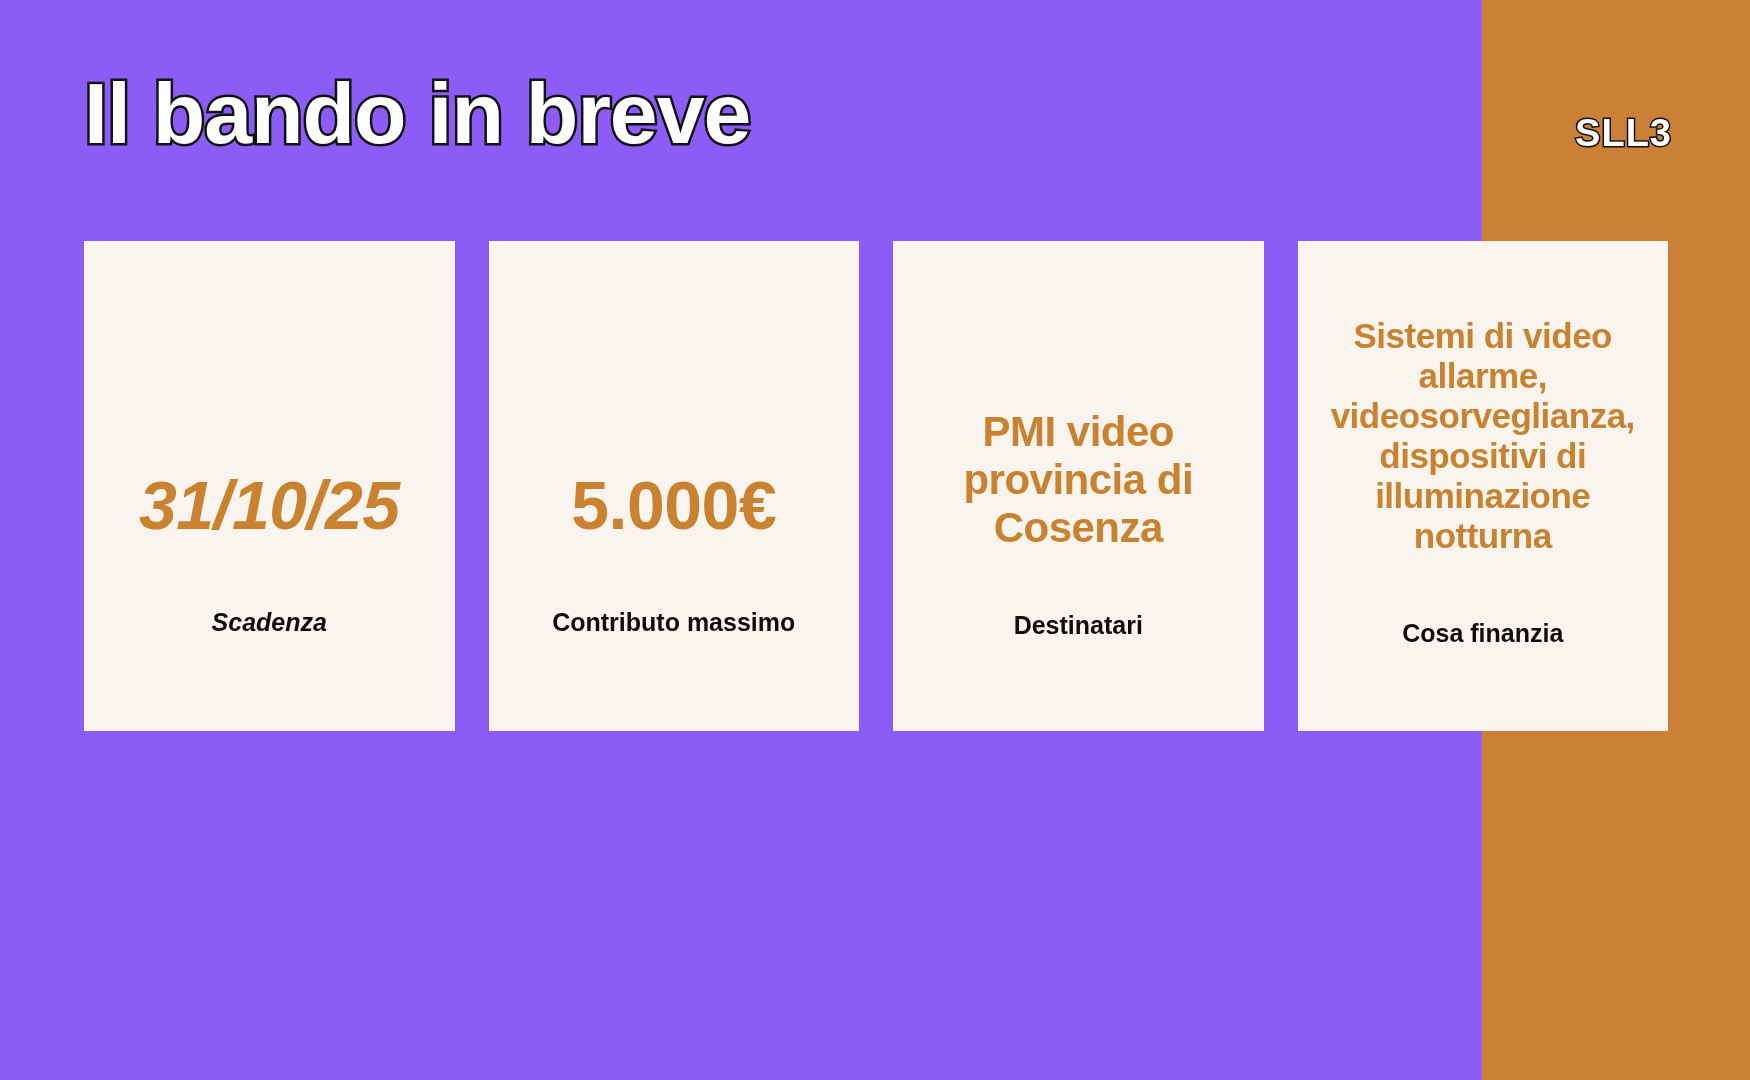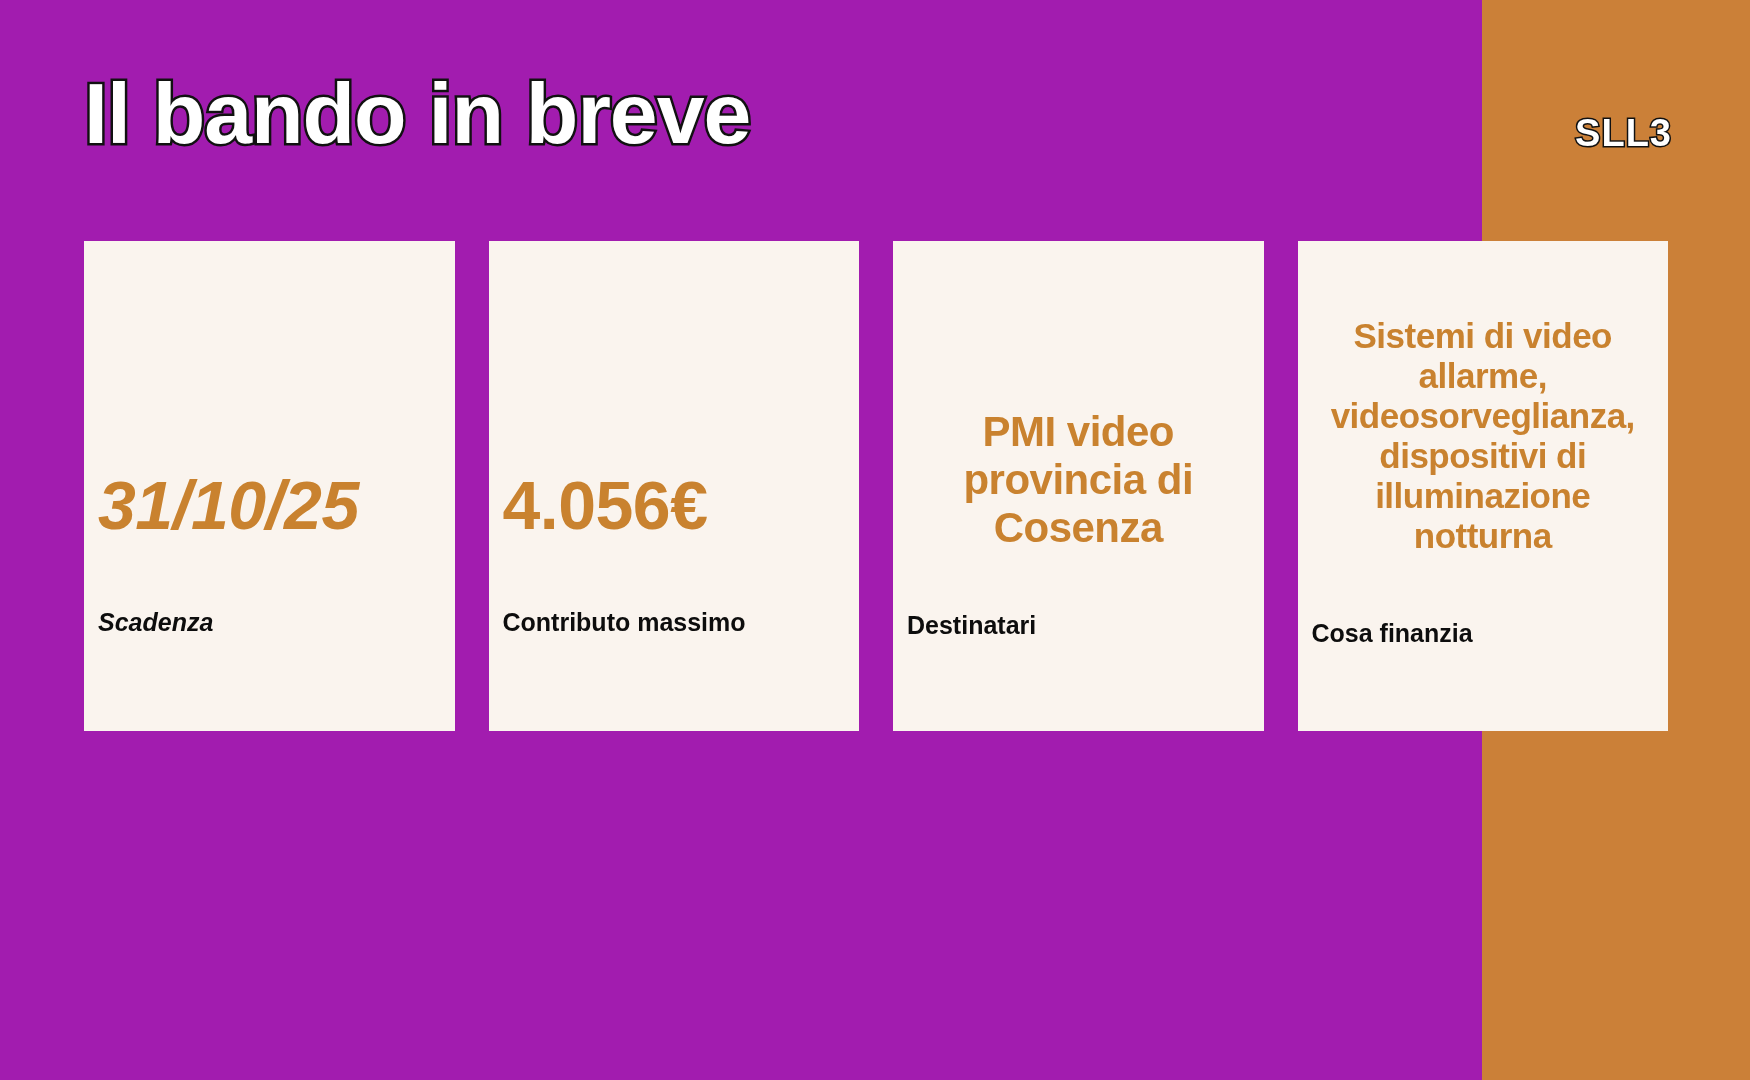--- a/index.html
+++ b/index.html
@@ -11,21 +11,21 @@
     height: 1080px;
     overflow: hidden;
     font-family: "Liberation Sans", sans-serif;
     background: #CB8038;
   }
 
   .slide {
     position: relative;
     width: 1482px;
     height: 1080px;
-    background: #a21caf;
+    background: #8b5cf6;
     box-sizing: border-box;
   }
 
   
   .header {
     position: absolute;
     left: 0;
     top: 0;
     width: 1750px;
     height: 200px;
@@ -79,21 +79,21 @@
     flex-direction: column;
     align-items: center;
     justify-content: center;
     box-sizing: border-box;
     padding: 10px 14px;
   }
 
   .card-inner {
     display: flex;
     flex-direction: column;
-    align-items: flex-start;
+    align-items: center;
     width: 100%;
     gap: 48px;
   }
 
   .card-value {
     color: #C9822F;
     font-weight: 700;
     text-align: center;
     line-height: 1.14;
     letter-spacing: -0.5px;
@@ -160,21 +160,21 @@
 
     <div class="card card--date">
       <div class="card-inner">
         <div class="card-value">31/10/25</div>
         <div class="card-label">Scadenza</div>
       </div>
     </div>
 
     <div class="card card--amount">
       <div class="card-inner">
-        <div class="card-value">4.056€</div>
+        <div class="card-value">5.000€</div>
         <div class="card-label">Contributo massimo</div>
       </div>
     </div>
 
     <div class="card card--target">
       <div class="card-inner">
         <div class="card-value">PMI video provincia di Cosenza</div>
         <div class="card-label">Destinatari</div>
       </div>
     </div>

